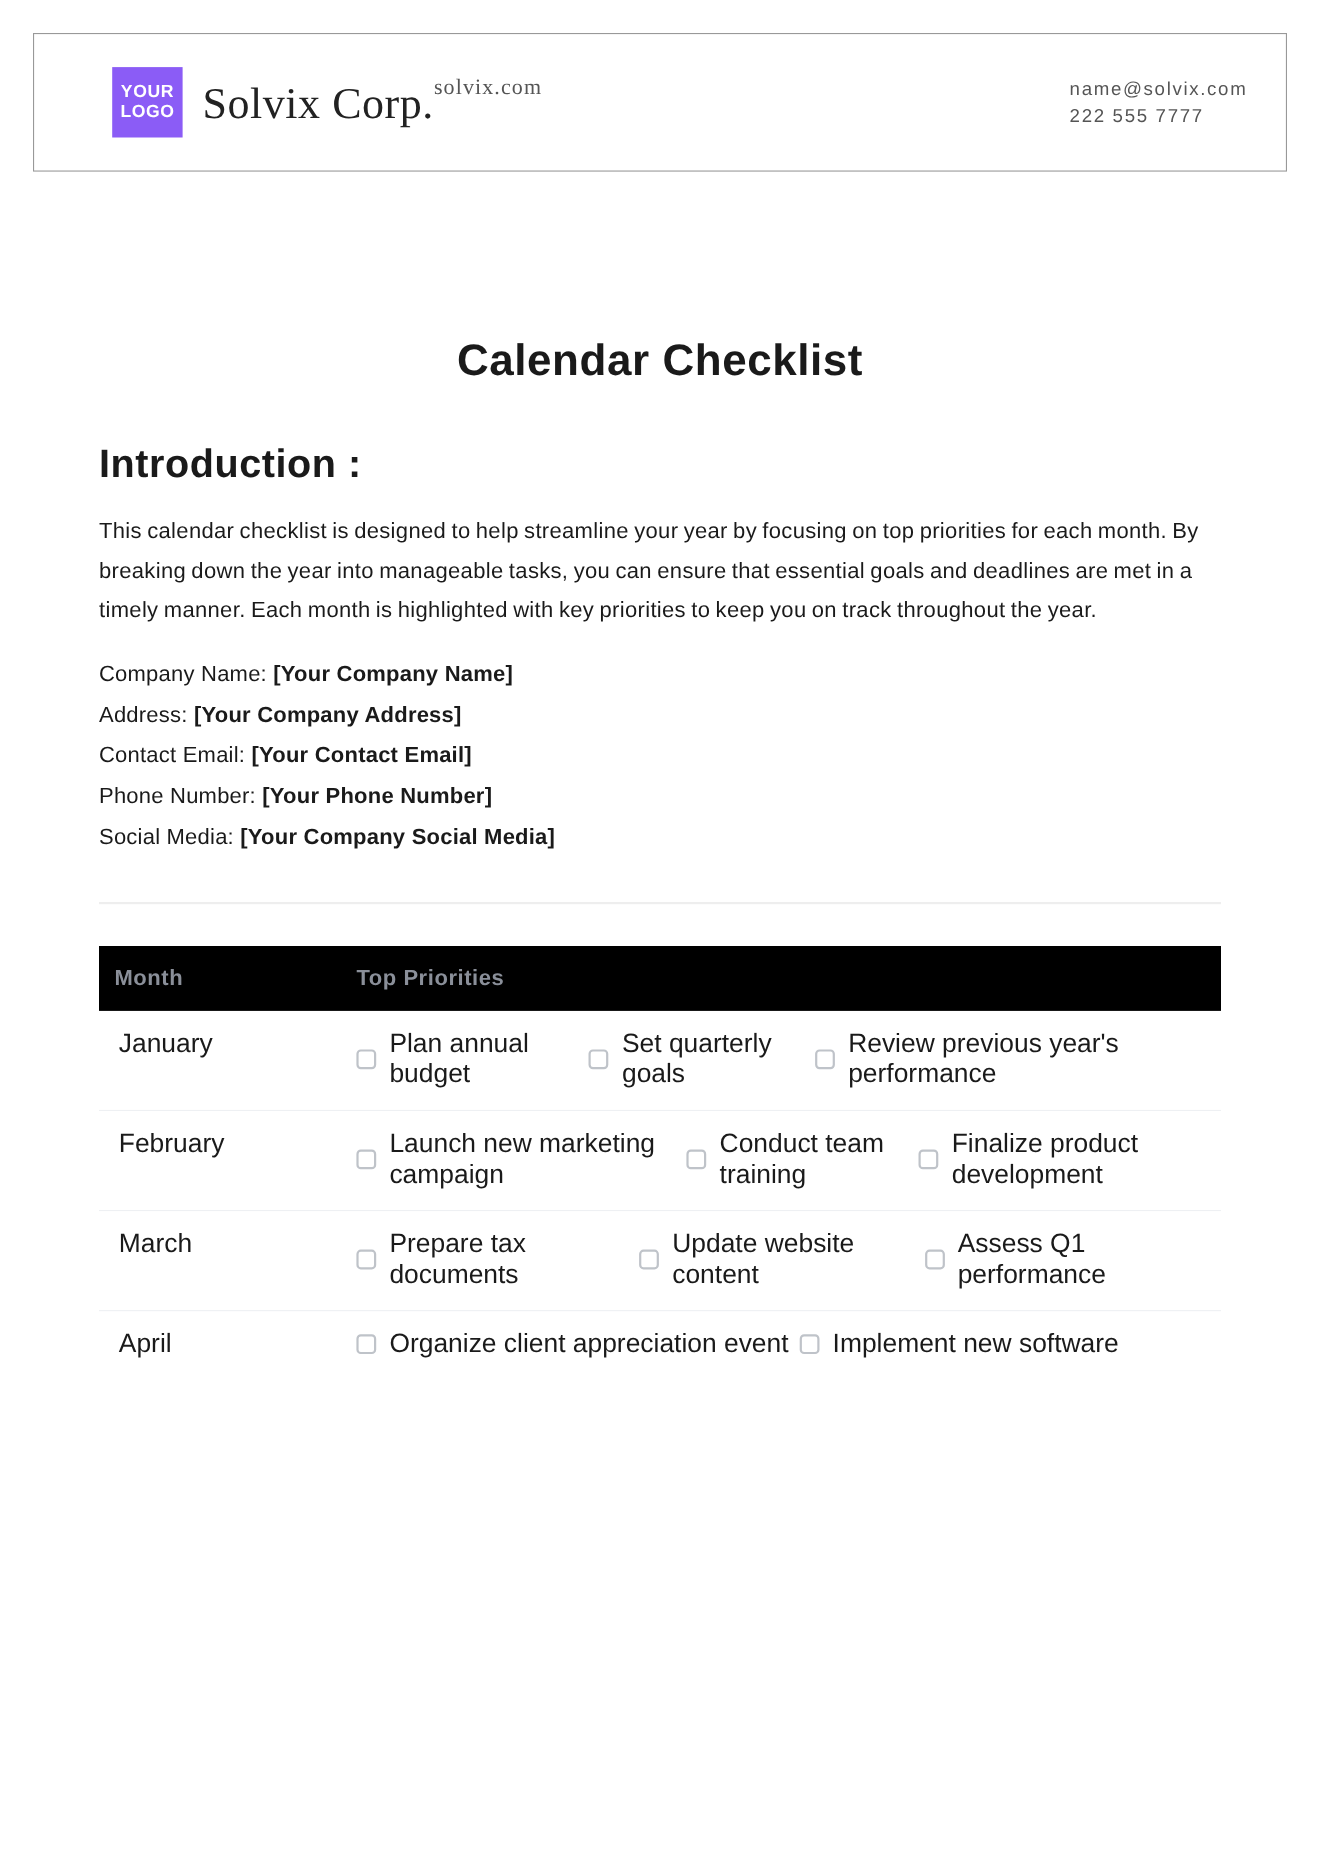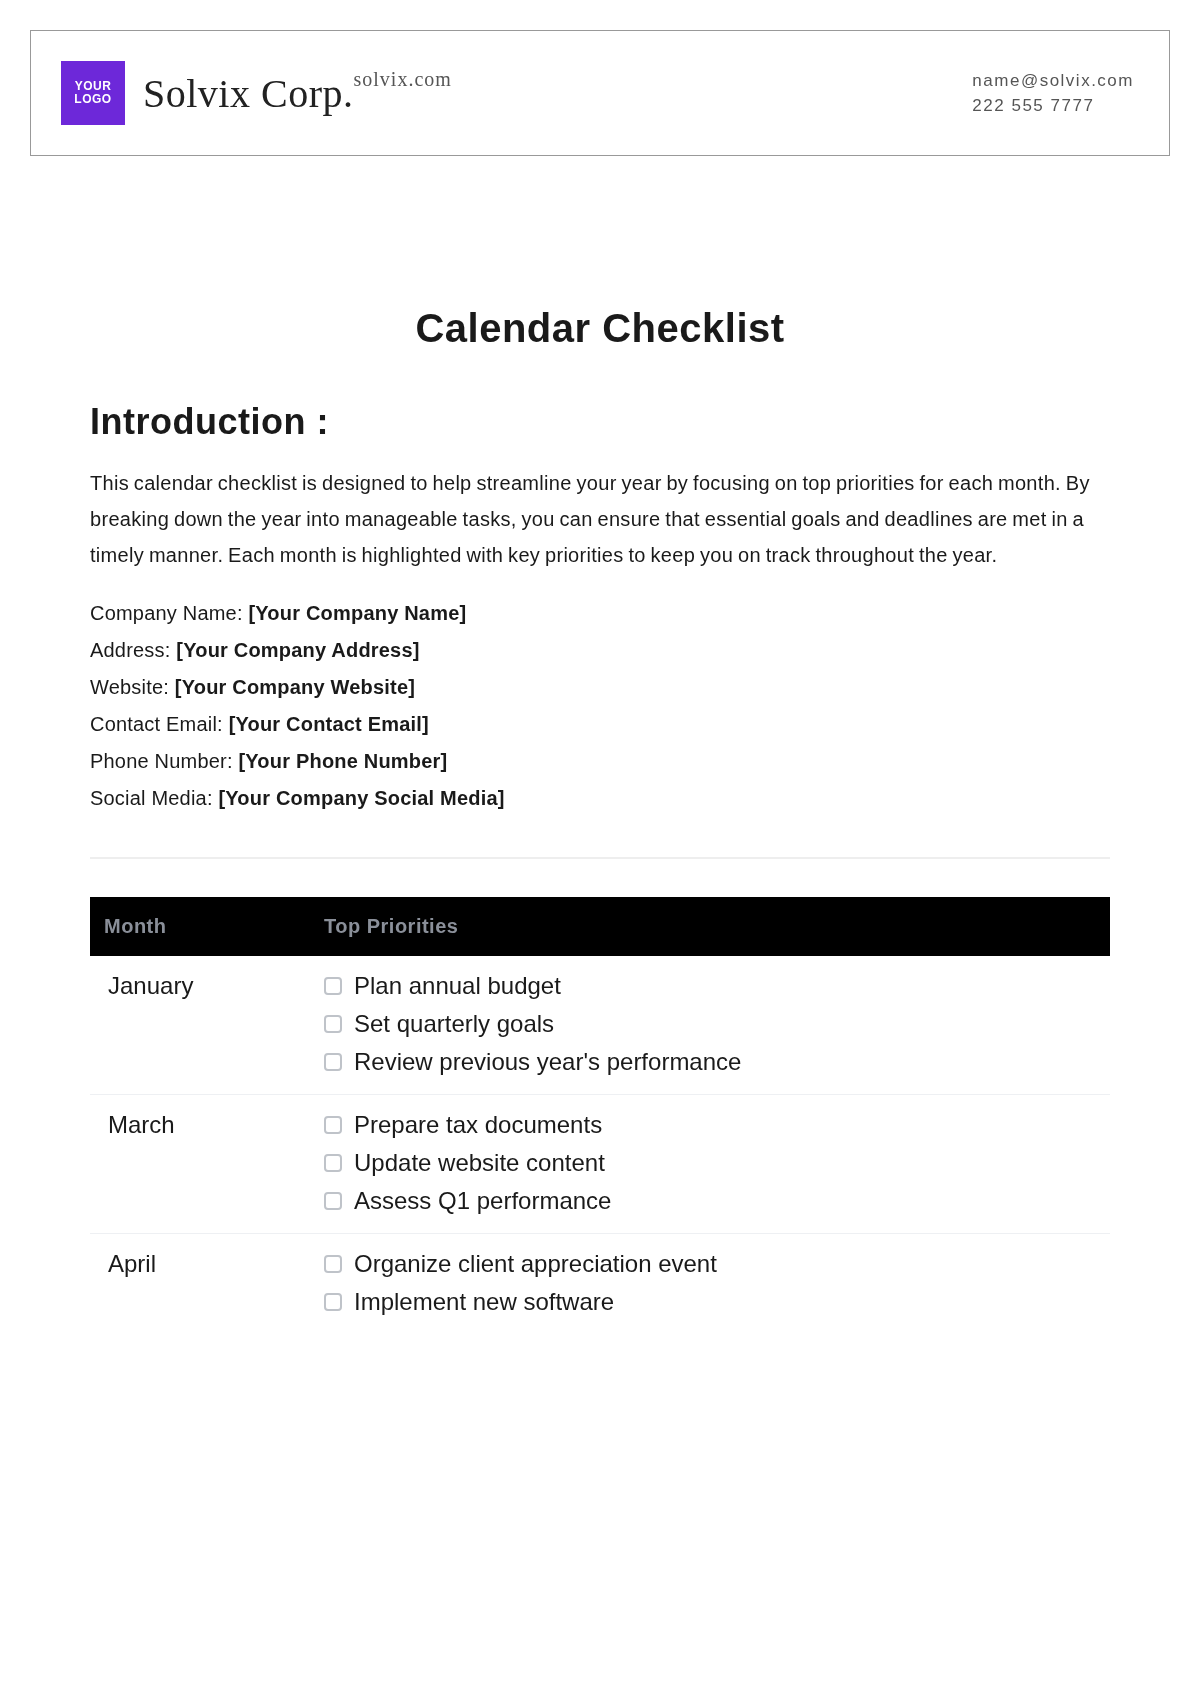--- a/index.html
+++ b/index.html
@@ -22,30 +22,31 @@
     justify-content: space-between;
   }
   .header-left {
     display: flex;
     align-items: center;
     gap: 18px;
   }
   .logo-box {
     width: 64px;
     height: 64px;
-    background: #6d28d9;
+    background: #8b5cf6;
     color: #fff;
-    font-size: 12px;
+    font-size: 16px;
     font-weight: bold;
     line-height: 1.1;
     display: flex;
     align-items: center;
     justify-content: center;
     text-align: center;
     letter-spacing: 0.5px;
+    margin-left: 41px;
   }
   .company-block {
     display: flex;
     flex-direction: row;
   }
   .company-name {
     font-family: Georgia, 'Times New Roman', serif;
     font-size: 40px;
     color: #222;
     letter-spacing: 0.5px;
@@ -119,21 +120,20 @@
   tbody td {
     border-top: 1px solid #eef0f3;
     padding: 16px 14px 18px 14px;
     vertical-align: top;
     font-size: 24px;
   }
   tbody tr:first-child td { border-top: none; }
   .month-cell { font-weight: normal; padding-left: 18px; }
   .prio-list {
     display: flex;
-    flex-direction: column;
     gap: 10px;
   }
   .prio-item {
     display: flex;
     align-items: center;
     gap: 12px;
   }
   .cb {
     width: 18px;
     height: 18px;
@@ -162,21 +162,20 @@
 
   <div class="content">
     <h1 class="title">Calendar Checklist</h1>
 
     <h2 class="section-h">Introduction :</h2>
     <p class="intro-text">This calendar checklist is designed to help streamline your year by focusing on top priorities for each month. By breaking down the year into manageable tasks, you can ensure that essential goals and deadlines are met in a timely manner. Each month is highlighted with key priorities to keep you on track throughout the year.</p>
 
     <div class="details">
       <div><span>Company Name:</span> <span class="val">[Your Company Name]</span></div>
       <div><span>Address:</span> <span class="val">[Your Company Address]</span></div>
-      <div><span>Website:</span> <span class="val">[Your Company Website]</span></div>
       <div><span>Contact Email:</span> <span class="val">[Your Contact Email]</span></div>
       <div><span>Phone Number:</span> <span class="val">[Your Phone Number]</span></div>
       <div><span>Social Media:</span> <span class="val">[Your Company Social Media]</span></div>
     </div>
 
     <hr class="divider">
 
     <div class="table-wrap">
       <table>
         <thead>
@@ -199,20 +198,39 @@
                     <span>Set quarterly goals</span>
                   </div>
                   <div class="prio-item">
                     <span class="cb"></span>
                     <span>Review previous year's performance</span>
                   </div>
                 </div>
               </td>
             </tr>
             <tr>
+              <td class="month-cell">February</td>
+              <td>
+                <div class="prio-list">
+                  <div class="prio-item">
+                    <span class="cb"></span>
+                    <span>Launch new marketing campaign</span>
+                  </div>
+                  <div class="prio-item">
+                    <span class="cb"></span>
+                    <span>Conduct team training</span>
+                  </div>
+                  <div class="prio-item">
+                    <span class="cb"></span>
+                    <span>Finalize product development</span>
+                  </div>
+                </div>
+              </td>
+            </tr>
+            <tr>
               <td class="month-cell">March</td>
               <td>
                 <div class="prio-list">
                   <div class="prio-item">
                     <span class="cb"></span>
                     <span>Prepare tax documents</span>
                   </div>
                   <div class="prio-item">
                     <span class="cb"></span>
                     <span>Update website content</span>

